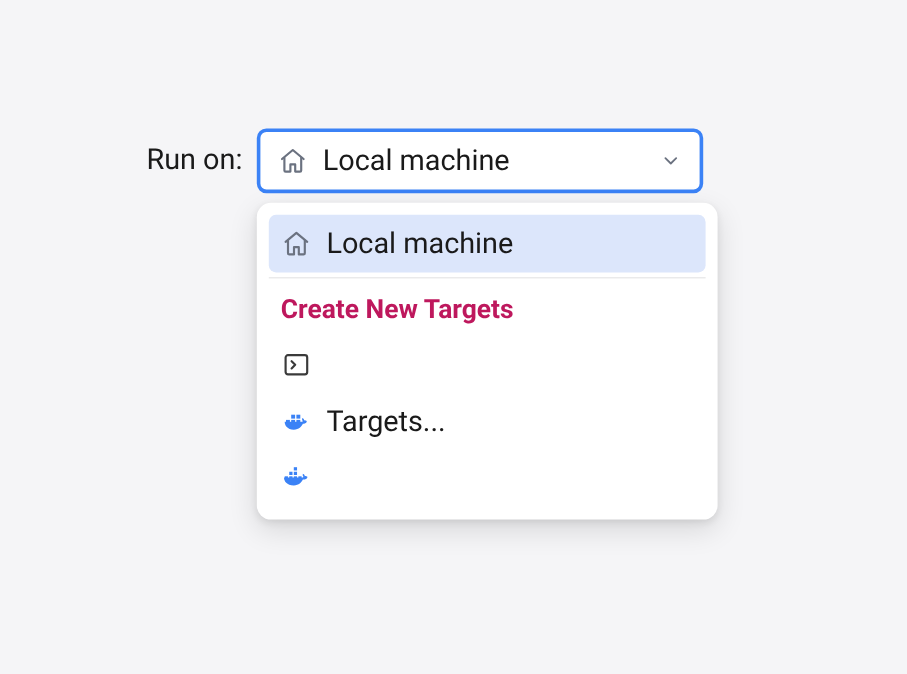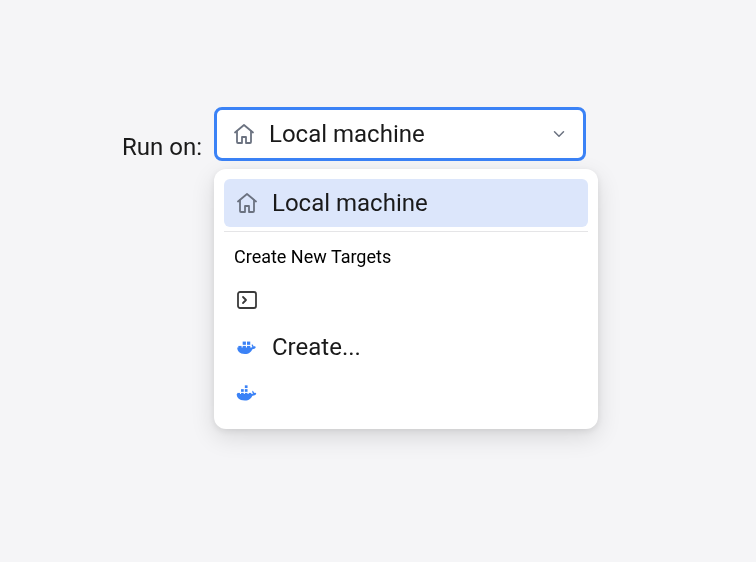--- a/index.html
+++ b/index.html
@@ -12,21 +12,21 @@
       background: #f5f5f7;
       width: 756px;
       height: 562px;
       position: relative;
     }
     .container {
       position: absolute;
       top: 107px;
       left: 122px;
       display: flex;
-      align-items: flex-end;
+      align-items: flex-start;
       gap: 12px;
     }
     .label {
       font-size: 24px;
       color: #1a1a1a;
       padding-top: 12px;
     }
     .select-wrapper {
       position: relative;
     }
@@ -95,23 +95,23 @@
     .dropdown-item .item-text {
       font-size: 24px;
       color: #1a1a1a;
     }
     .divider {
       height: 1px;
       background: #e5e5e7;
       margin: 4px 0 6px 0;
     }
     .section-header {
-      font-size: 18px;
-      font-weight: 400;
-      color: #000000;
+      font-size: 22px;
+      font-weight: 700;
+      color: #be185d;
       padding: 8px 10px 10px 10px;
     }
     .home-icon-color { color: #6b7280; }
     .terminal-icon-color { color: #3a3a3a; }
     .docker-icon-color { color: #3b82f6; }
   </style>
 </head>
 <body>
 
 <div class="container">
@@ -161,21 +161,21 @@
         <span class="icon-slot docker-icon-color">
           <svg width="26" height="26" viewBox="0 0 24 24" fill="currentColor">
             <rect x="4" y="11" width="3" height="3"></rect>
             <rect x="8" y="11" width="3" height="3"></rect>
             <rect x="12" y="11" width="3" height="3"></rect>
             <rect x="8" y="7" width="3" height="3"></rect>
             <rect x="12" y="7" width="3" height="3"></rect>
             <path d="M3 14h14c1 0 3-0.5 3-2 0 0-1-1-2-0.5 0-1.5-1.5-2-1.5-2s-0.5 1.5 0.5 2.5c-0.5 0.5-1 0.5-1 0.5H3c0 3 2 6 7 6 4 0 6-2.5 7-4.5"></path>
           </svg>
         </span>
-        <span class="item-text">Create...</span>
+        <span class="item-text">Targets...</span>
       </div>
 
       <div class="dropdown-item">
         <span class="icon-slot docker-icon-color">
           <svg width="26" height="26" viewBox="0 0 24 24" fill="currentColor">
             <rect x="3" y="11" width="2.5" height="2.5"></rect>
             <rect x="6.5" y="11" width="2.5" height="2.5"></rect>
             <rect x="10" y="11" width="2.5" height="2.5"></rect>
             <rect x="13.5" y="11" width="2.5" height="2.5"></rect>
             <rect x="6.5" y="7.5" width="2.5" height="2.5"></rect>

